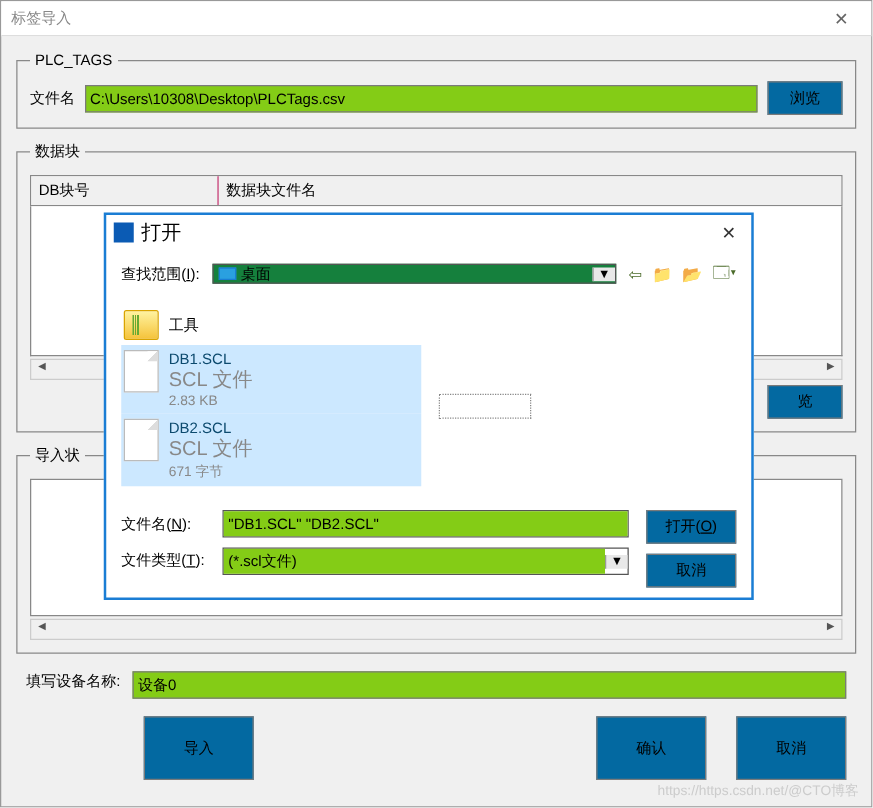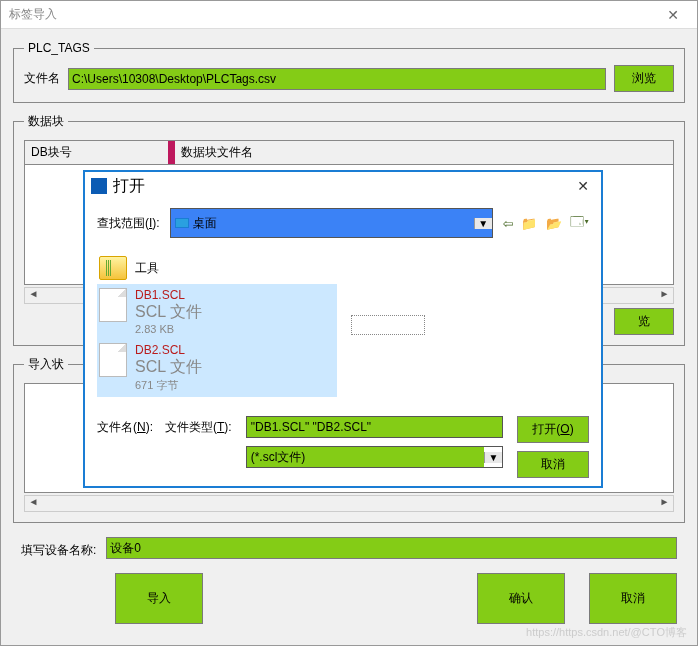--- a/index.html
+++ b/index.html
@@ -7,62 +7,62 @@
 .window { width: 698px; height: 646px; border: 1px solid #999; position: relative; background: #f0f0f0; }
 .titlebar { height: 28px; background: #fff; display: flex; align-items: center; padding: 0 8px; border-bottom: 1px solid #ddd; }
 .titlebar .title { flex: 1; color: #888; font-size: 12px; }
 .titlebar .close { width: 32px; text-align: center; color: #666; cursor: pointer; font-size: 14px; }
 .content { padding: 12px; position: relative; }
 fieldset { border: 1px solid #888; margin: 0 0 10px 0; padding: 10px; background: #f0f0f0; }
 fieldset legend { padding: 0 4px; font-size: 12px; }
 .row { display: flex; align-items: center; gap: 8px; }
 .label { white-space: nowrap; }
 input[type=text] { border: 1px solid #7a7a7a; padding: 3px; background: #84cc16; font-family: inherit; }
-.btn { border: 1px solid #7a7a7a; background: #84cc16; padding: 4px 14px; cursor: pointer; min-width: 60px; text-align: center; }
+.btn { border: 1px solid #7a7a7a; background: #0369a1; padding: 4px 14px; cursor: pointer; min-width: 60px; text-align: center; }
 .btn-wide { min-width: 88px; padding: 16px 16px; }
 .table-head { display: flex; border: 1px solid #888; }
-.table-head div { border-right: 7px solid #be185d; padding: 3px 6px; background: #f0f0f0; }
+.table-head div { border-right: 1px solid #be185d; padding: 3px 6px; background: #f0f0f0; }
 .table-body { border: 1px solid #888; border-top: none; height: 120px; background: #fff; position: relative; }
 .hscroll { display: flex; align-items: center; border: 1px solid #ccc; height: 17px; background: #f0f0f0; margin-top: 2px; }
 .hscroll .arrow { width: 17px; height: 15px; text-align: center; font-size: 10px; color: #555; cursor: pointer; }
 .hscroll .track { flex: 1; }
 .status-box { border: 1px solid #888; background: #fff; height: 110px; width: 100%; }
-.bottom-row { display: flex; gap: 10px; align-items: flex-end; padding: 4px 8px; }
+.bottom-row { display: flex; gap: 10px; align-items: flex-start; padding: 4px 8px; }
 .btn-bar { display: flex; gap: 24px; padding: 10px 8px; justify-content: flex-start; }
 .btn-bar .spacer { flex: 1; }
 .watermark { position: absolute; right: 10px; bottom: 6px; color: #ccc; font-size: 11px; pointer-events: none; }
 
 
 .open-dialog { position: absolute; left: 82px; top: 169px; width: 520px; border: 2px solid #1a7dd4; background: #fff; }
 .od-title { display: flex; align-items: center; height: 28px; padding: 0 6px; }
 .od-title .od-icon { width: 16px; height: 16px; background: #0b5bb4; margin-right: 6px; display: inline-block; }
 .od-title .od-text { flex: 1; font-size: 16px; }
 .od-title .od-close { width: 24px; text-align: center; cursor: pointer; font-size: 14px; color: #333; }
 .od-body { padding: 8px 12px; }
 .od-lookrow { display: flex; align-items: center; gap: 10px; margin-bottom: 10px; }
-.od-combo { flex: 1; border: 1px solid #555; height: 30px; display: flex; align-items: center; background: #3b82f6; }
+.od-combo { flex: 1; border: 1px solid #555; height: 16px; display: flex; align-items: center; background: #15803d; }
 .od-combo .sel { flex: 1; display: flex; align-items: center; padding: 0 4px; gap: 4px; }
 .od-combo .dd { width: 18px; text-align: center; border-left: 1px solid #999; cursor: pointer; font-size: 10px; background: #e8e8e8; }
 .od-desktop-ico { width: 14px; height: 10px; background: #2aa0e0; border: 1px solid #1a7dd4; display: inline-block; }
 .od-navicons { display: flex; gap: 8px; align-items: center; }
 .od-navicons span { cursor: pointer; font-size: 13px; color: #4b6b2a; }
 .od-list { border: 0; min-height: 160px; padding: 4px 0; }
 .od-folder { display: flex; align-items: center; gap: 8px; padding: 4px 2px; }
 .od-folder .fold-ico { width: 28px; height: 24px; background: linear-gradient(#fff3a0,#f5c33b); border: 1px solid #d9a400; border-radius: 2px; position: relative; }
 .od-folder .fold-ico::after { content:""; position:absolute; left:6px; top:3px; width:6px; height:16px; background: repeating-linear-gradient(90deg,#6a3,#6a3 1px,transparent 1px,transparent 2px); }
 .od-file { display: flex; align-items: flex-start; gap: 8px; padding: 4px 2px; width: 240px; }
 .od-file.selected { background: #cce8ff; }
 .file-ico { width: 28px; height: 34px; background: #fff; border: 1px solid #bbb; position: relative; flex-shrink: 0; }
 .file-ico::after { content:""; position:absolute; right:0; top:0; width:8px; height:8px; background: linear-gradient(135deg,#fff 50%,#ddd 50%); }
-.file-meta .fname { color: #b91c1c; }
+.file-meta .fname { color: #0c4a6e; }
 .file-meta .ftype { color: #888; font-size: 16px; }
 .file-meta .fsize { color: #888; font-size: 11px; }
 .dotted-box { position: absolute; left: 350px; top: 314px; width: 74px; height: 20px; border: 1px dotted #888; }
 .od-inputs { display: flex; gap: 14px; align-items: flex-start; margin-top: 8px; }
-.od-inputs .col-labels { display: flex; flex-direction: row; gap: 12px; padding-top: 3px; }
+.od-inputs .col-labels { display: flex; flex-direction: column; gap: 12px; padding-top: 3px; }
 .od-inputs .col-fields { flex: 1; display: flex; flex-direction: column; gap: 8px; }
 .od-inputs .col-btns { display: flex; flex-direction: column; gap: 8px; }
 .od-field { border: 1px solid #555; height: 22px; display: flex; align-items: center; background: #fff; }
 .od-field input { border: none; flex: 1; padding: 0 4px; height: 100%; outline: none; }
 .od-field .dd { width: 18px; text-align: center; border-left: 1px solid #999; cursor: pointer; font-size: 10px; background: #e8e8e8; }
 .underline-letter { text-decoration: underline; }
 </style>
 </head>
 <body>
 

